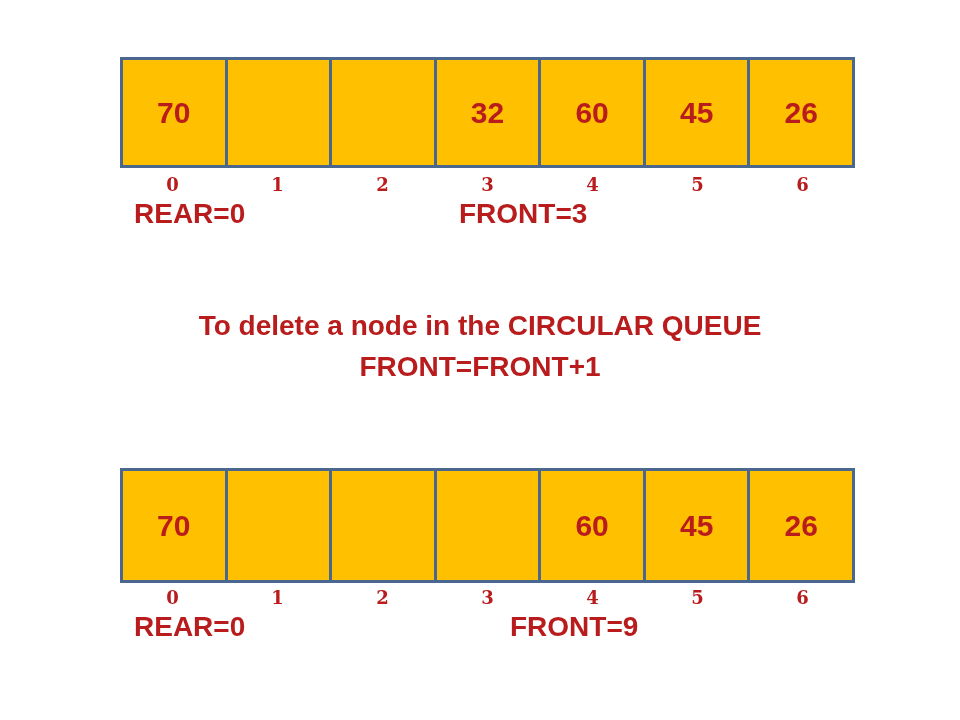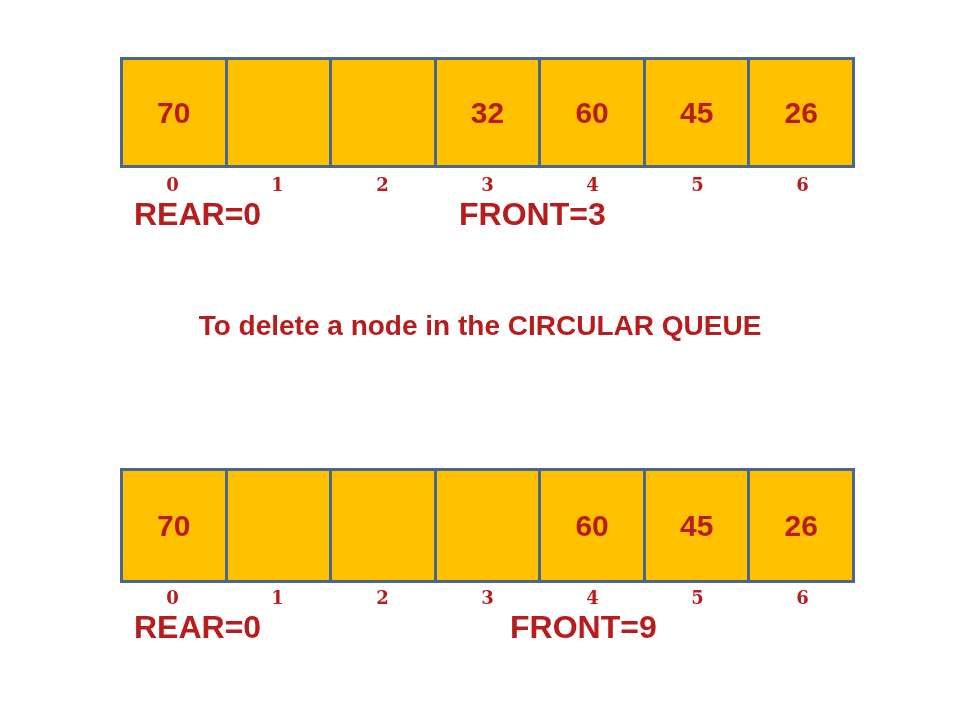--- a/index.html
+++ b/index.html
@@ -49,21 +49,21 @@
   .index-row span {
     flex: 1 1 0;
     text-align: center;
     font-family: "DejaVu Serif", serif;
     font-weight: bold;
     font-size: 18px;
     line-height: 26px;
   }
   .pointer-label {
     position: absolute;
-    font-size: 32px;
+    font-size: 28px;
     font-weight: bold;
     line-height: 30px;
     white-space: nowrap;
   }
   .rear-before  { left: 134px; top: 199px; }
   .front-before { left: 423px; top: 199px; margin-left: 36px; }
   .rear-after   { left: 134px; top: 612px; }
   .front-after  { left: 510px; top: 612px; }
   .title-block {
     position: absolute;
@@ -99,20 +99,21 @@
     <span>4</span>
     <span>5</span>
     <span>6</span>
   </div>
 
   <div class="pointer-label rear-before">REAR=0</div>
   <div class="pointer-label front-before">FRONT=3</div>
 
   <div class="title-block">
     <div>To delete a node in the CIRCULAR QUEUE</div>
+    <div>FRONT=FRONT+1</div>
   </div>
 
   <div class="queue-cells after">
     <div class="cell">70</div>
     <div class="cell"></div>
     <div class="cell"></div>
     <div class="cell"></div>
     <div class="cell">60</div>
     <div class="cell">45</div>
     <div class="cell">26</div>

